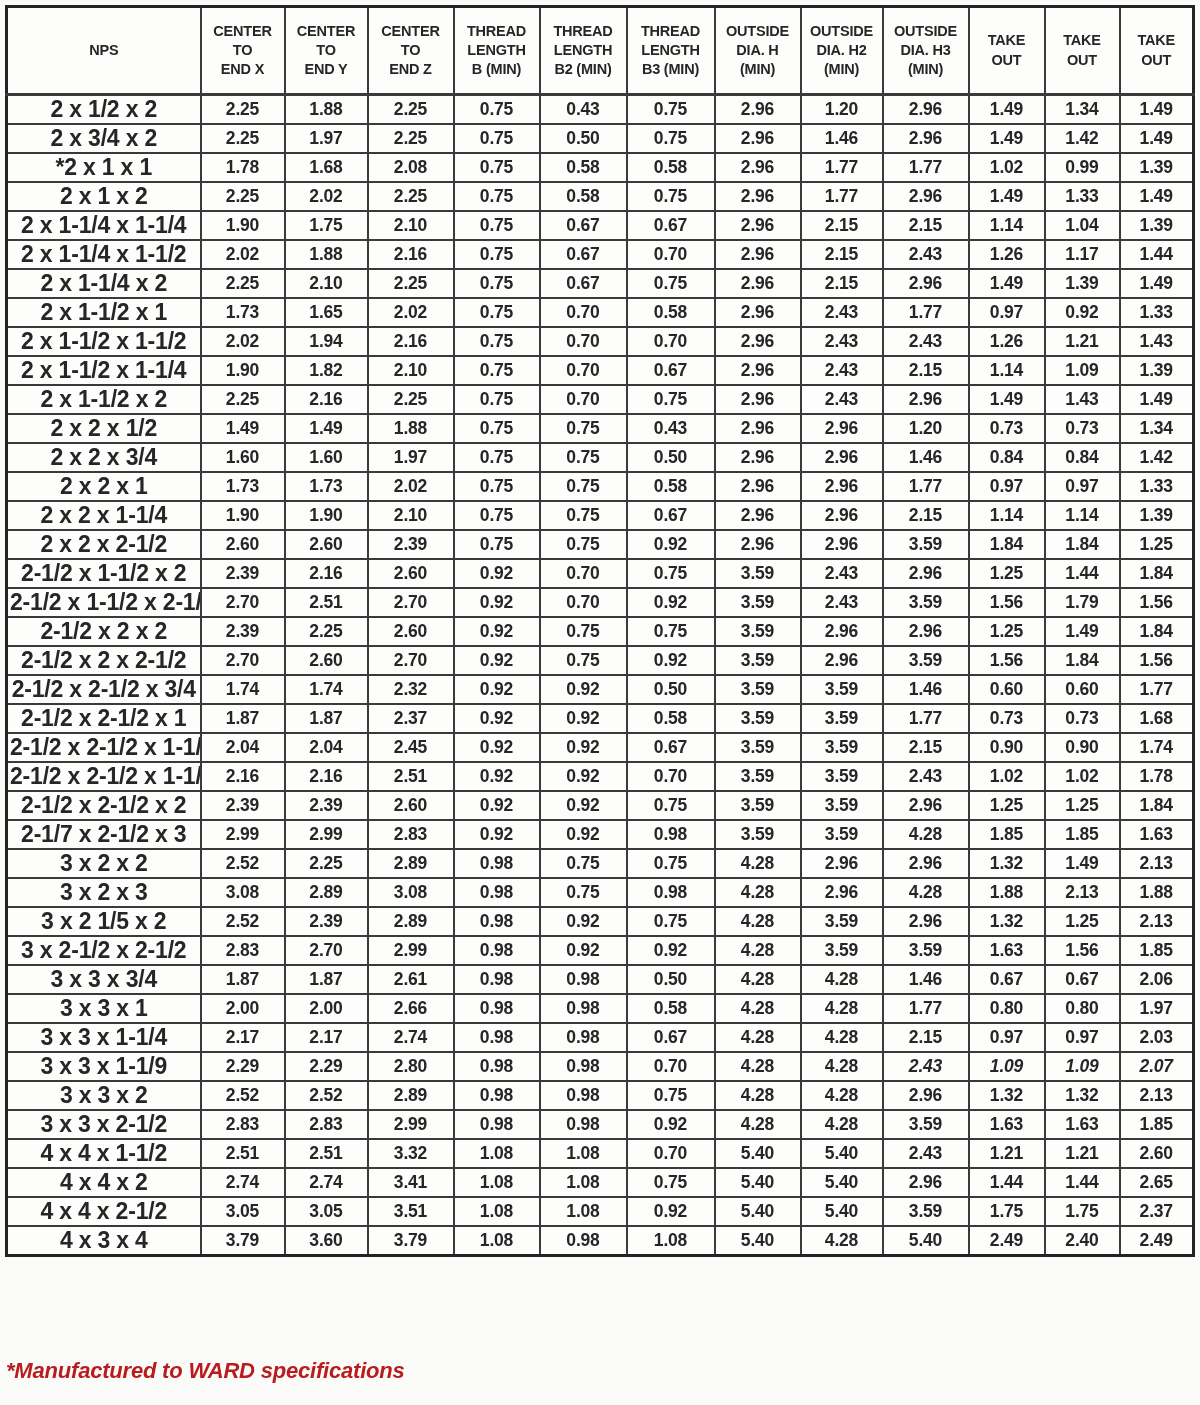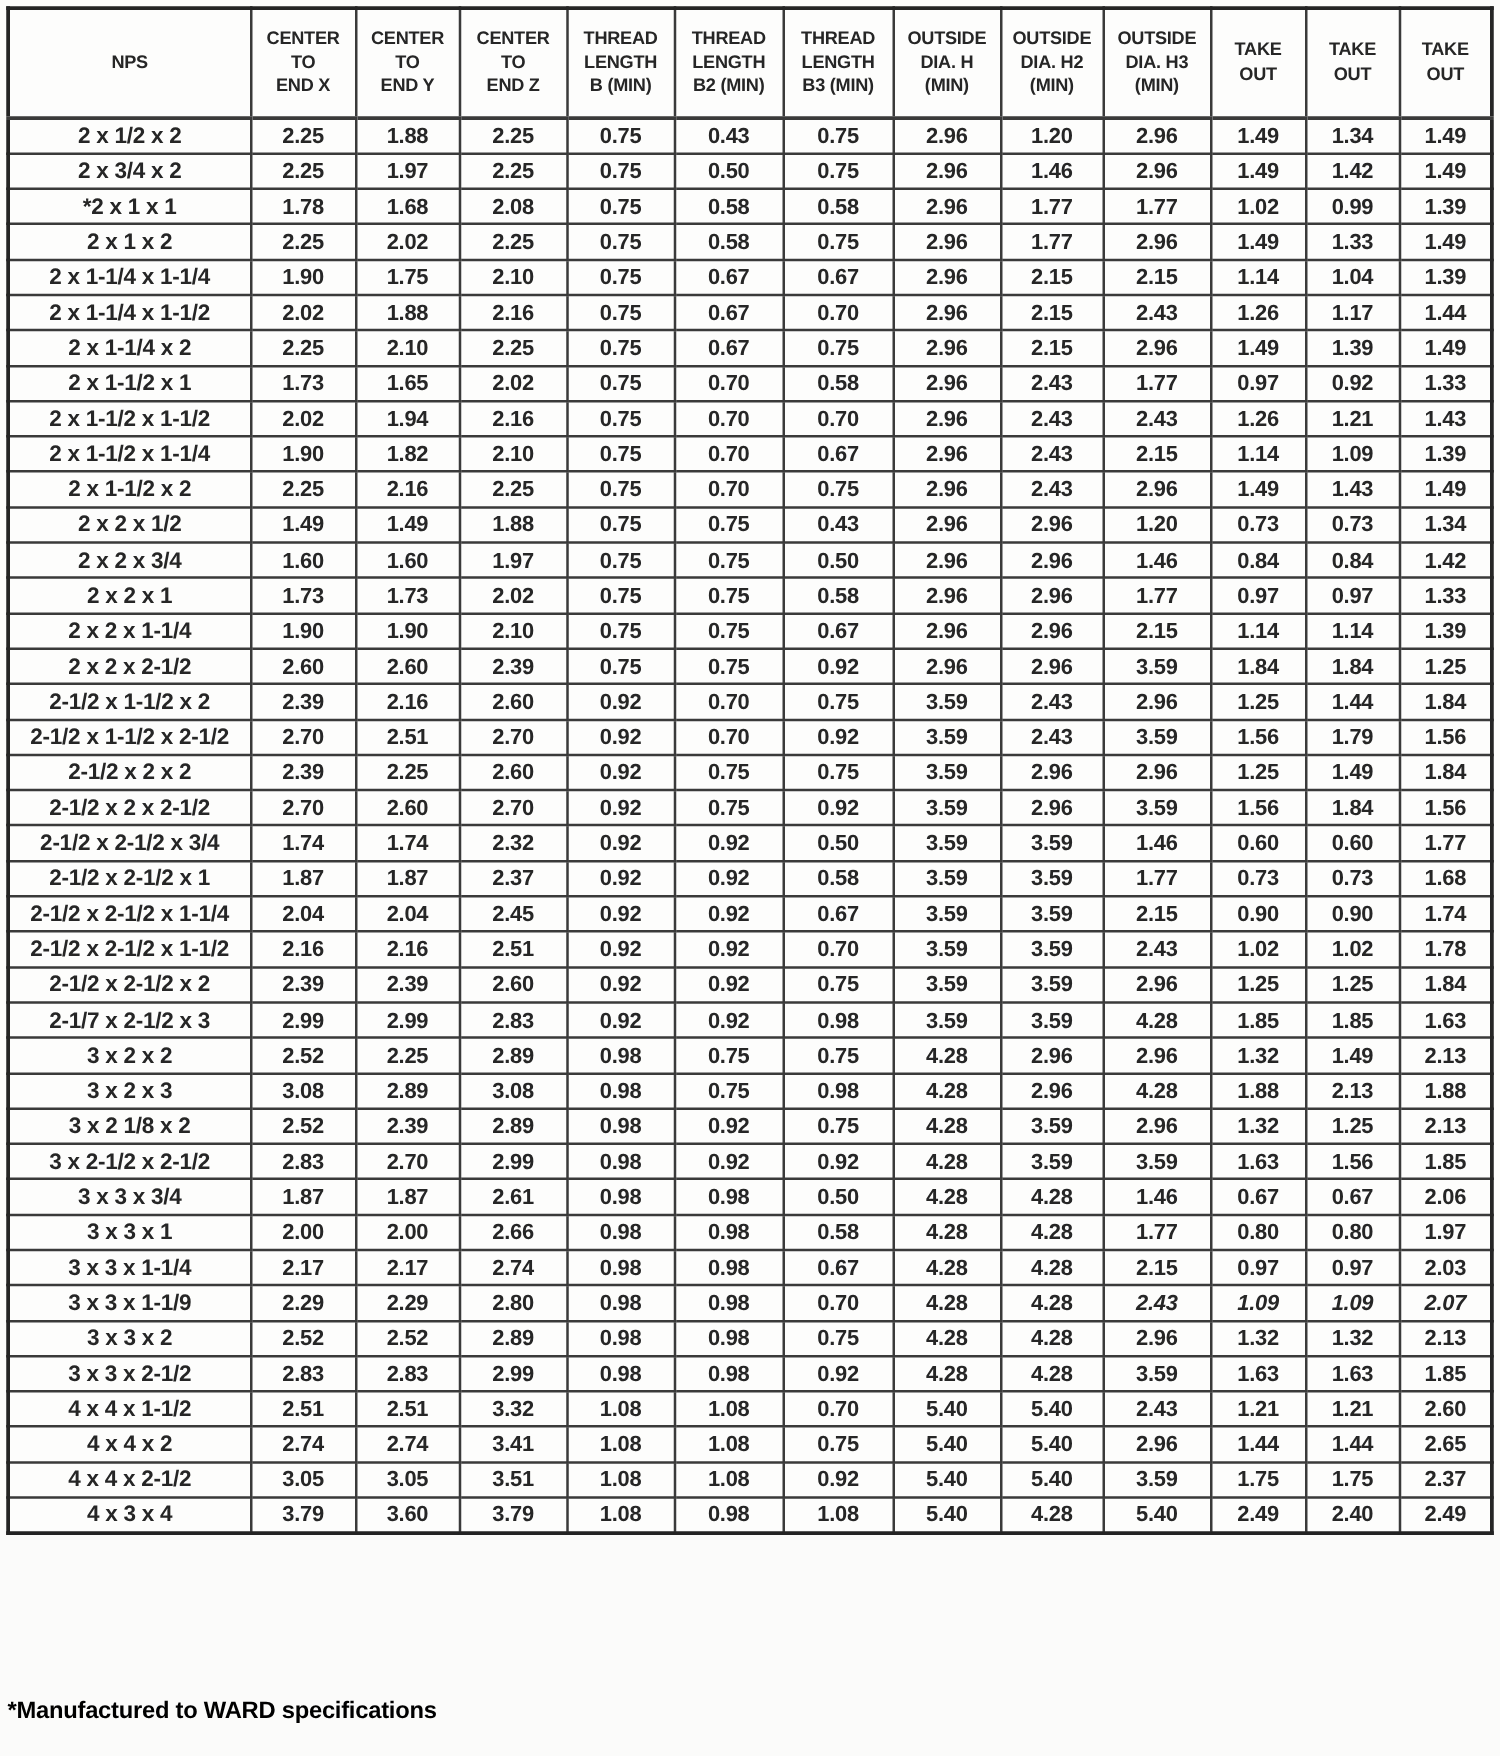--- a/index.html
+++ b/index.html
@@ -39,29 +39,30 @@
     padding: 4px 1px;
     border-bottom-width: 3px;
   }
   table.spec td {
     font-size: 17.5px;
     font-weight: 700;
     height: 28.3px;
     padding: 0 2px;
     white-space: nowrap;
   }
-  table.spec td.nps { font-size: 18px; }
+  table.spec td.nps { font-size: 23px; }
   table.spec td.italic { font-style: italic; }
   .footnote {
     position: absolute;
     left: 6px; top: 1358px;
-    font-size: 19px;
+    font-size: 22px;
     font-weight: 700;
-    color: #000000;
+    color: #b91c1c;
     letter-spacing: -0.2px;
+    font-style: italic;
   }
   col.c-nps { width: 194px; }
   col.c1 { width: 84px; }  col.c2 { width: 83px; }  col.c3 { width: 86px; }
   col.c4 { width: 86px; }  col.c5 { width: 87px; }  col.c6 { width: 88px; }
   col.c7 { width: 86px; }  col.c8 { width: 82px; }  col.c9 { width: 86px; }
   col.c10 { width: 76px; } col.c11 { width: 75px; } col.c12 { width: 74px; }
 </style>
 </head>
 <body>
 
@@ -536,21 +537,21 @@
           <td>0.75</td>
           <td>0.98</td>
           <td>4.28</td>
           <td>2.96</td>
           <td>4.28</td>
           <td>1.88</td>
           <td>2.13</td>
           <td>1.88</td>
         </tr>
         <tr>
-          <td class="nps">3 x 2 1/8 x 2</td>
+          <td class="nps">3 x 2 1/5 x 2</td>
           <td>2.52</td>
           <td>2.39</td>
           <td>2.89</td>
           <td>0.98</td>
           <td>0.92</td>
           <td>0.75</td>
           <td>4.28</td>
           <td>3.59</td>
           <td>2.96</td>
           <td>1.32</td>

